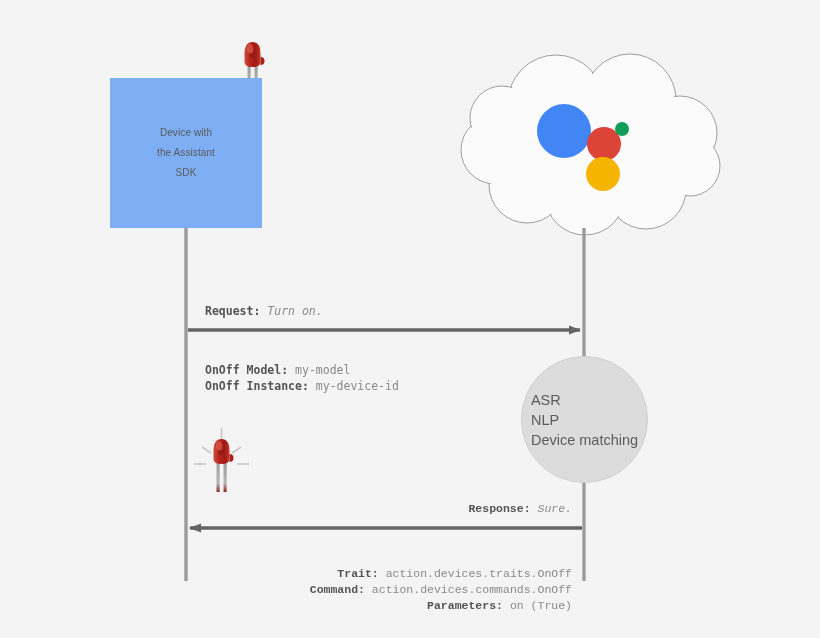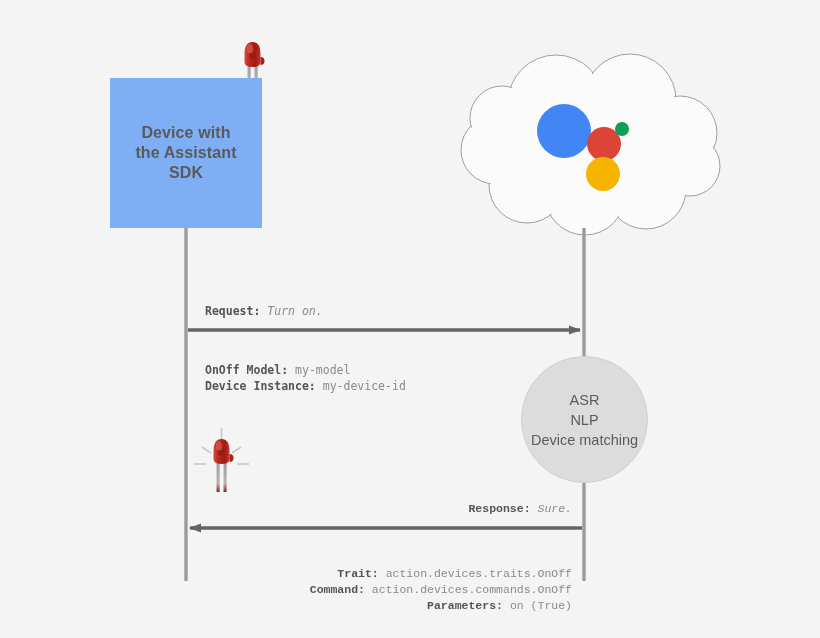--- a/index.html
+++ b/index.html
@@ -34,24 +34,24 @@
     top: 78px;
     width: 152px;
     height: 150px;
     background: #7EAEF3;
     display: flex;
     align-items: center;
     justify-content: center;
   }
   .device-box-label {
     color: #5a5a5a;
-    font-size: 16px;
+    font-size: 10px;
     line-height: 20px;
     text-align: center;
-    font-weight: 700;
+    font-weight: 400;
     white-space: pre-line;
     letter-spacing: 0.1px;
   }
 
   
   .asr-circle {
     position: absolute;
     left: 521px;
     top: 356px;
     width: 127px;
@@ -61,21 +61,20 @@
     border: 1px solid #cfcfcf;
     box-sizing: border-box;
     display: flex;
     align-items: center;
     justify-content: center;
   }
   .asr-label {
     color: #5c5c5c;
     font-size: 14.5px;
     line-height: 20px;
-    text-align: center;
     white-space: pre-line;
   }
 
   
   .msg {
     position: absolute;
     font-family: "DejaVu Sans Mono", "Liberation Mono", monospace;
     font-size: 11.5px;
     line-height: 16px;
     color: #8a8a8a;
@@ -189,21 +188,21 @@
 
   <div class="asr-circle">
     <div class="asr-label">ASR
 NLP
 Device matching</div>
   </div>
 
   <div class="msg" id="msg-request"><b>Request:</b> <i>Turn on.</i></div>
 
   <div class="msg" id="msg-device-meta"><b>OnOff Model:</b> <span>my-model</span>
-<b>Device Instance:</b> <span>my-device-id</span></div>
+<b>OnOff Instance:</b> <span>my-device-id</span></div>
 
   <div class="msg right" id="msg-response"><b>Response:</b> <i>Sure.</i></div>
 
   <div class="msg right" id="msg-trait-block"><b>Trait:</b> <span>action.devices.traits.OnOff</span>
 <b>Command:</b> <span>action.devices.commands.OnOff</span>
 <b>Parameters:</b> <span>on (True)</span></div>
 
 </div>
 
 </body></html>

